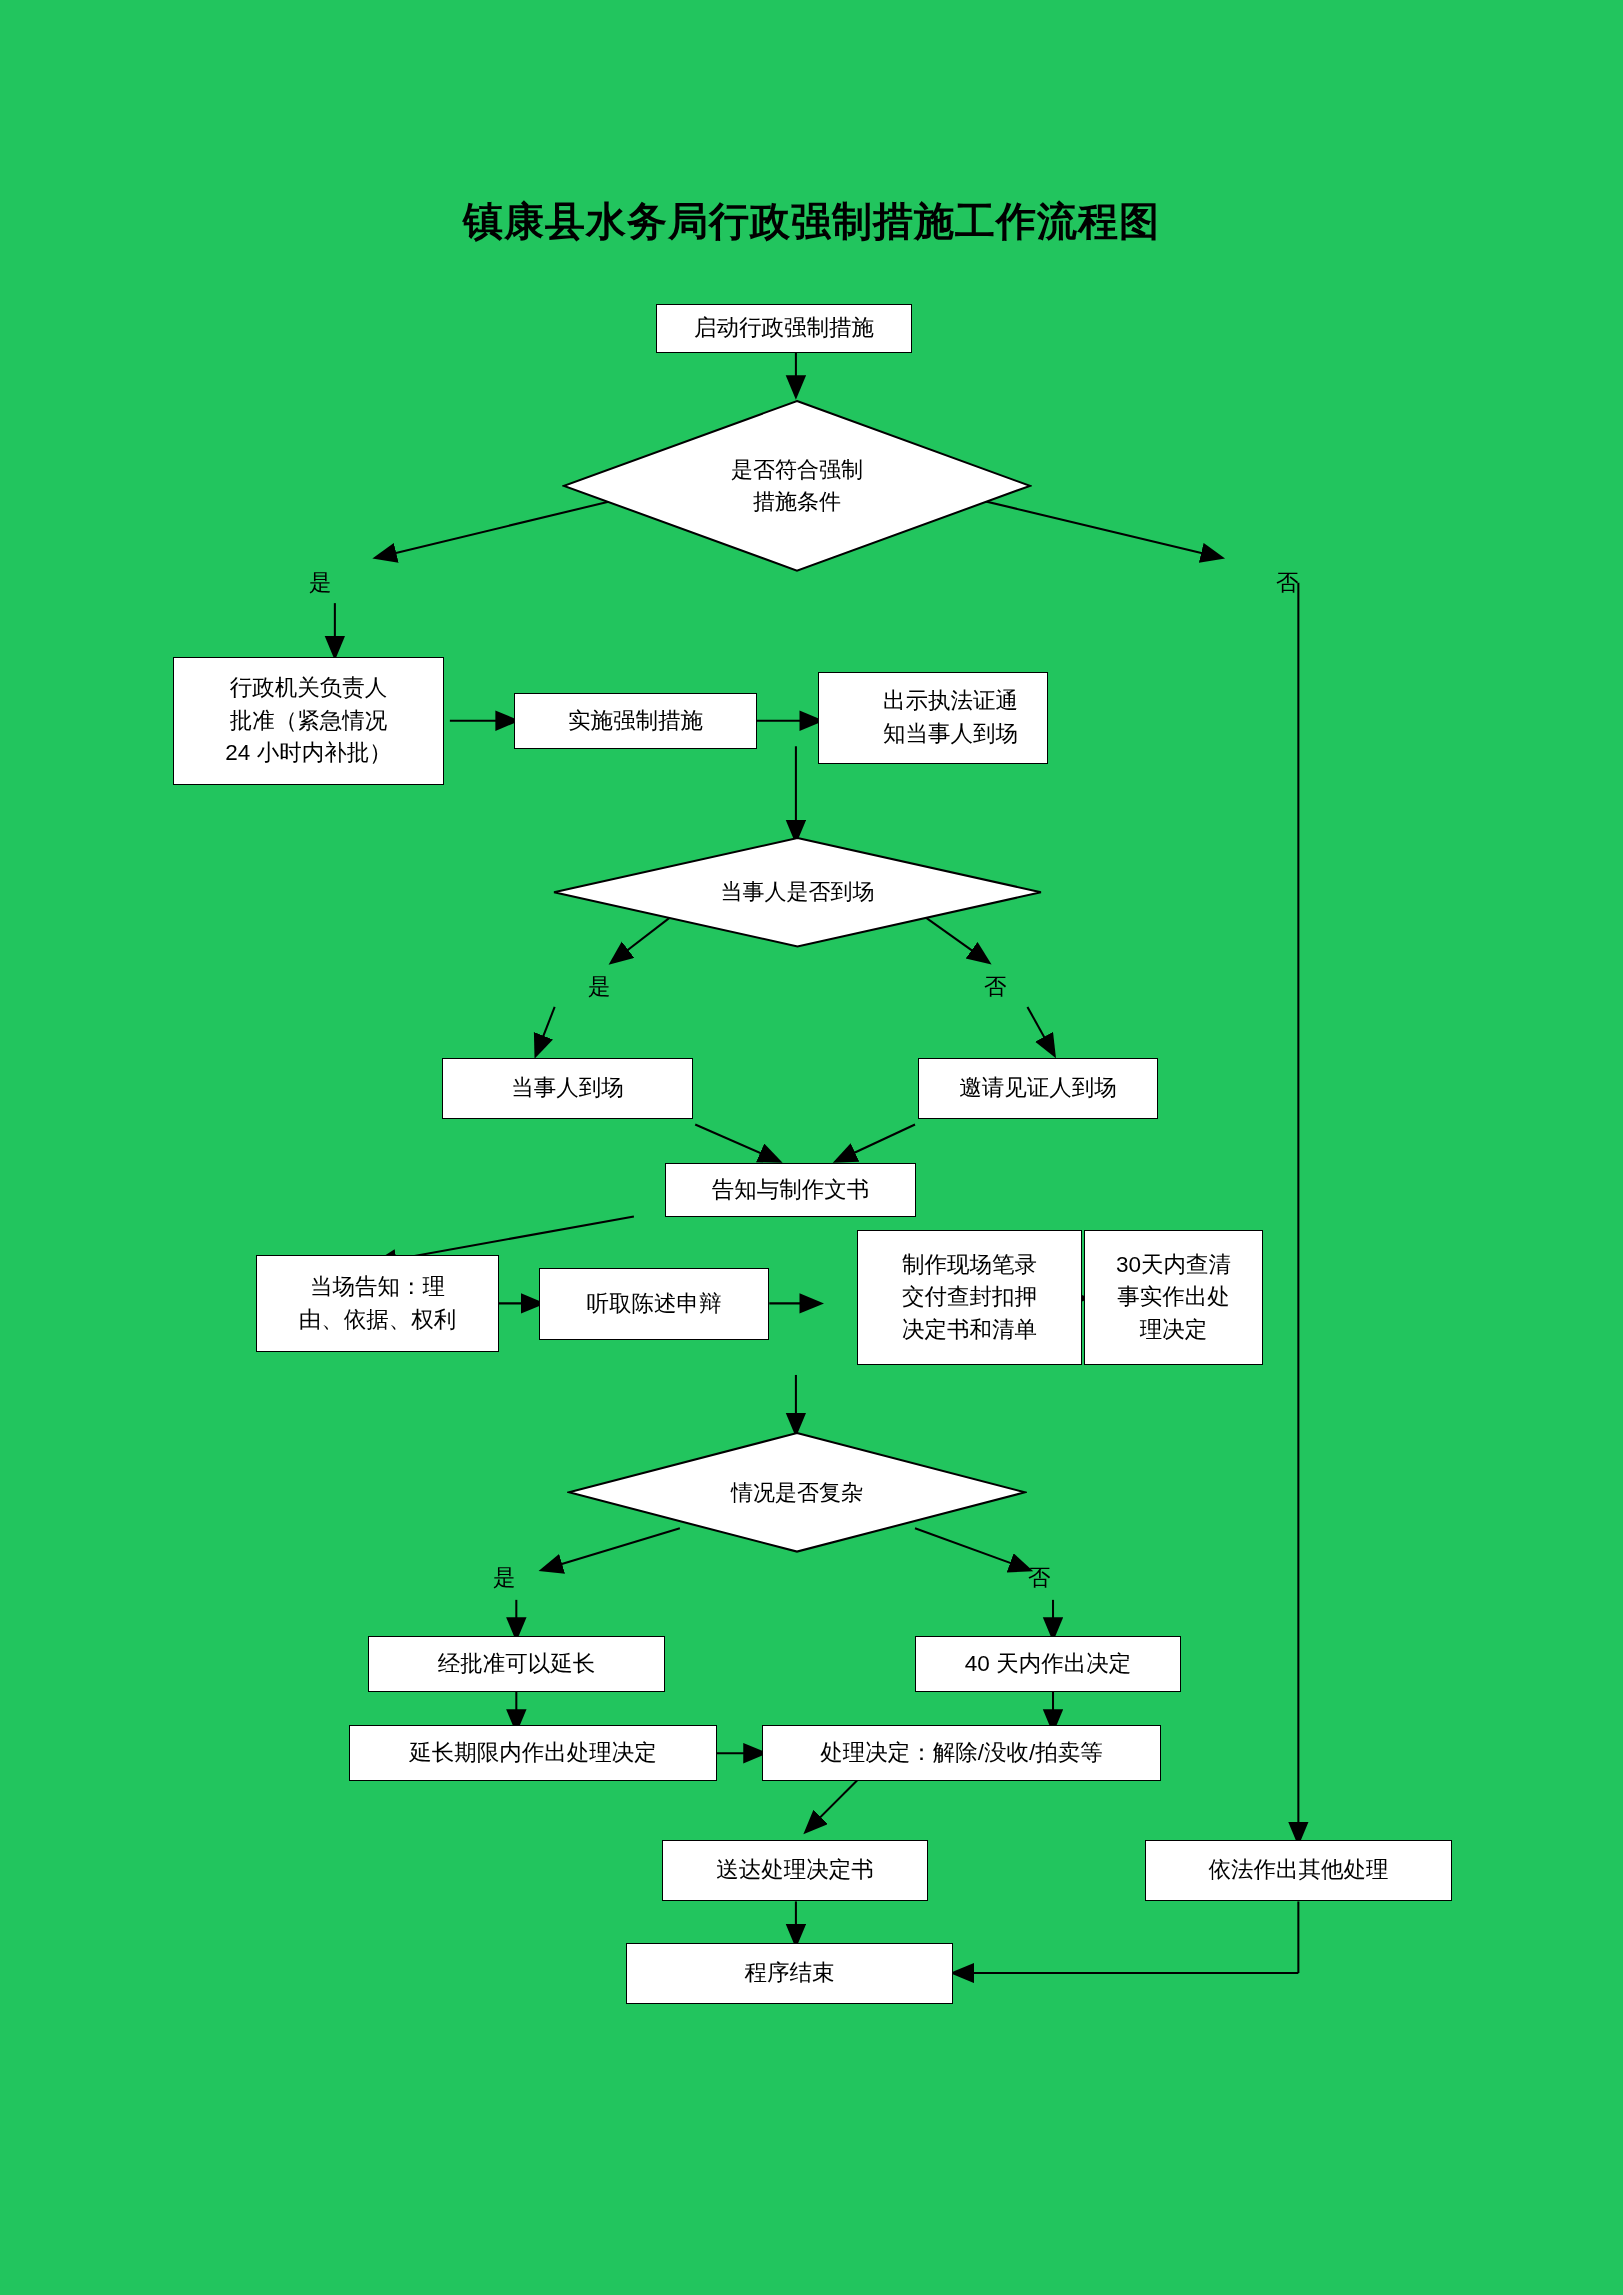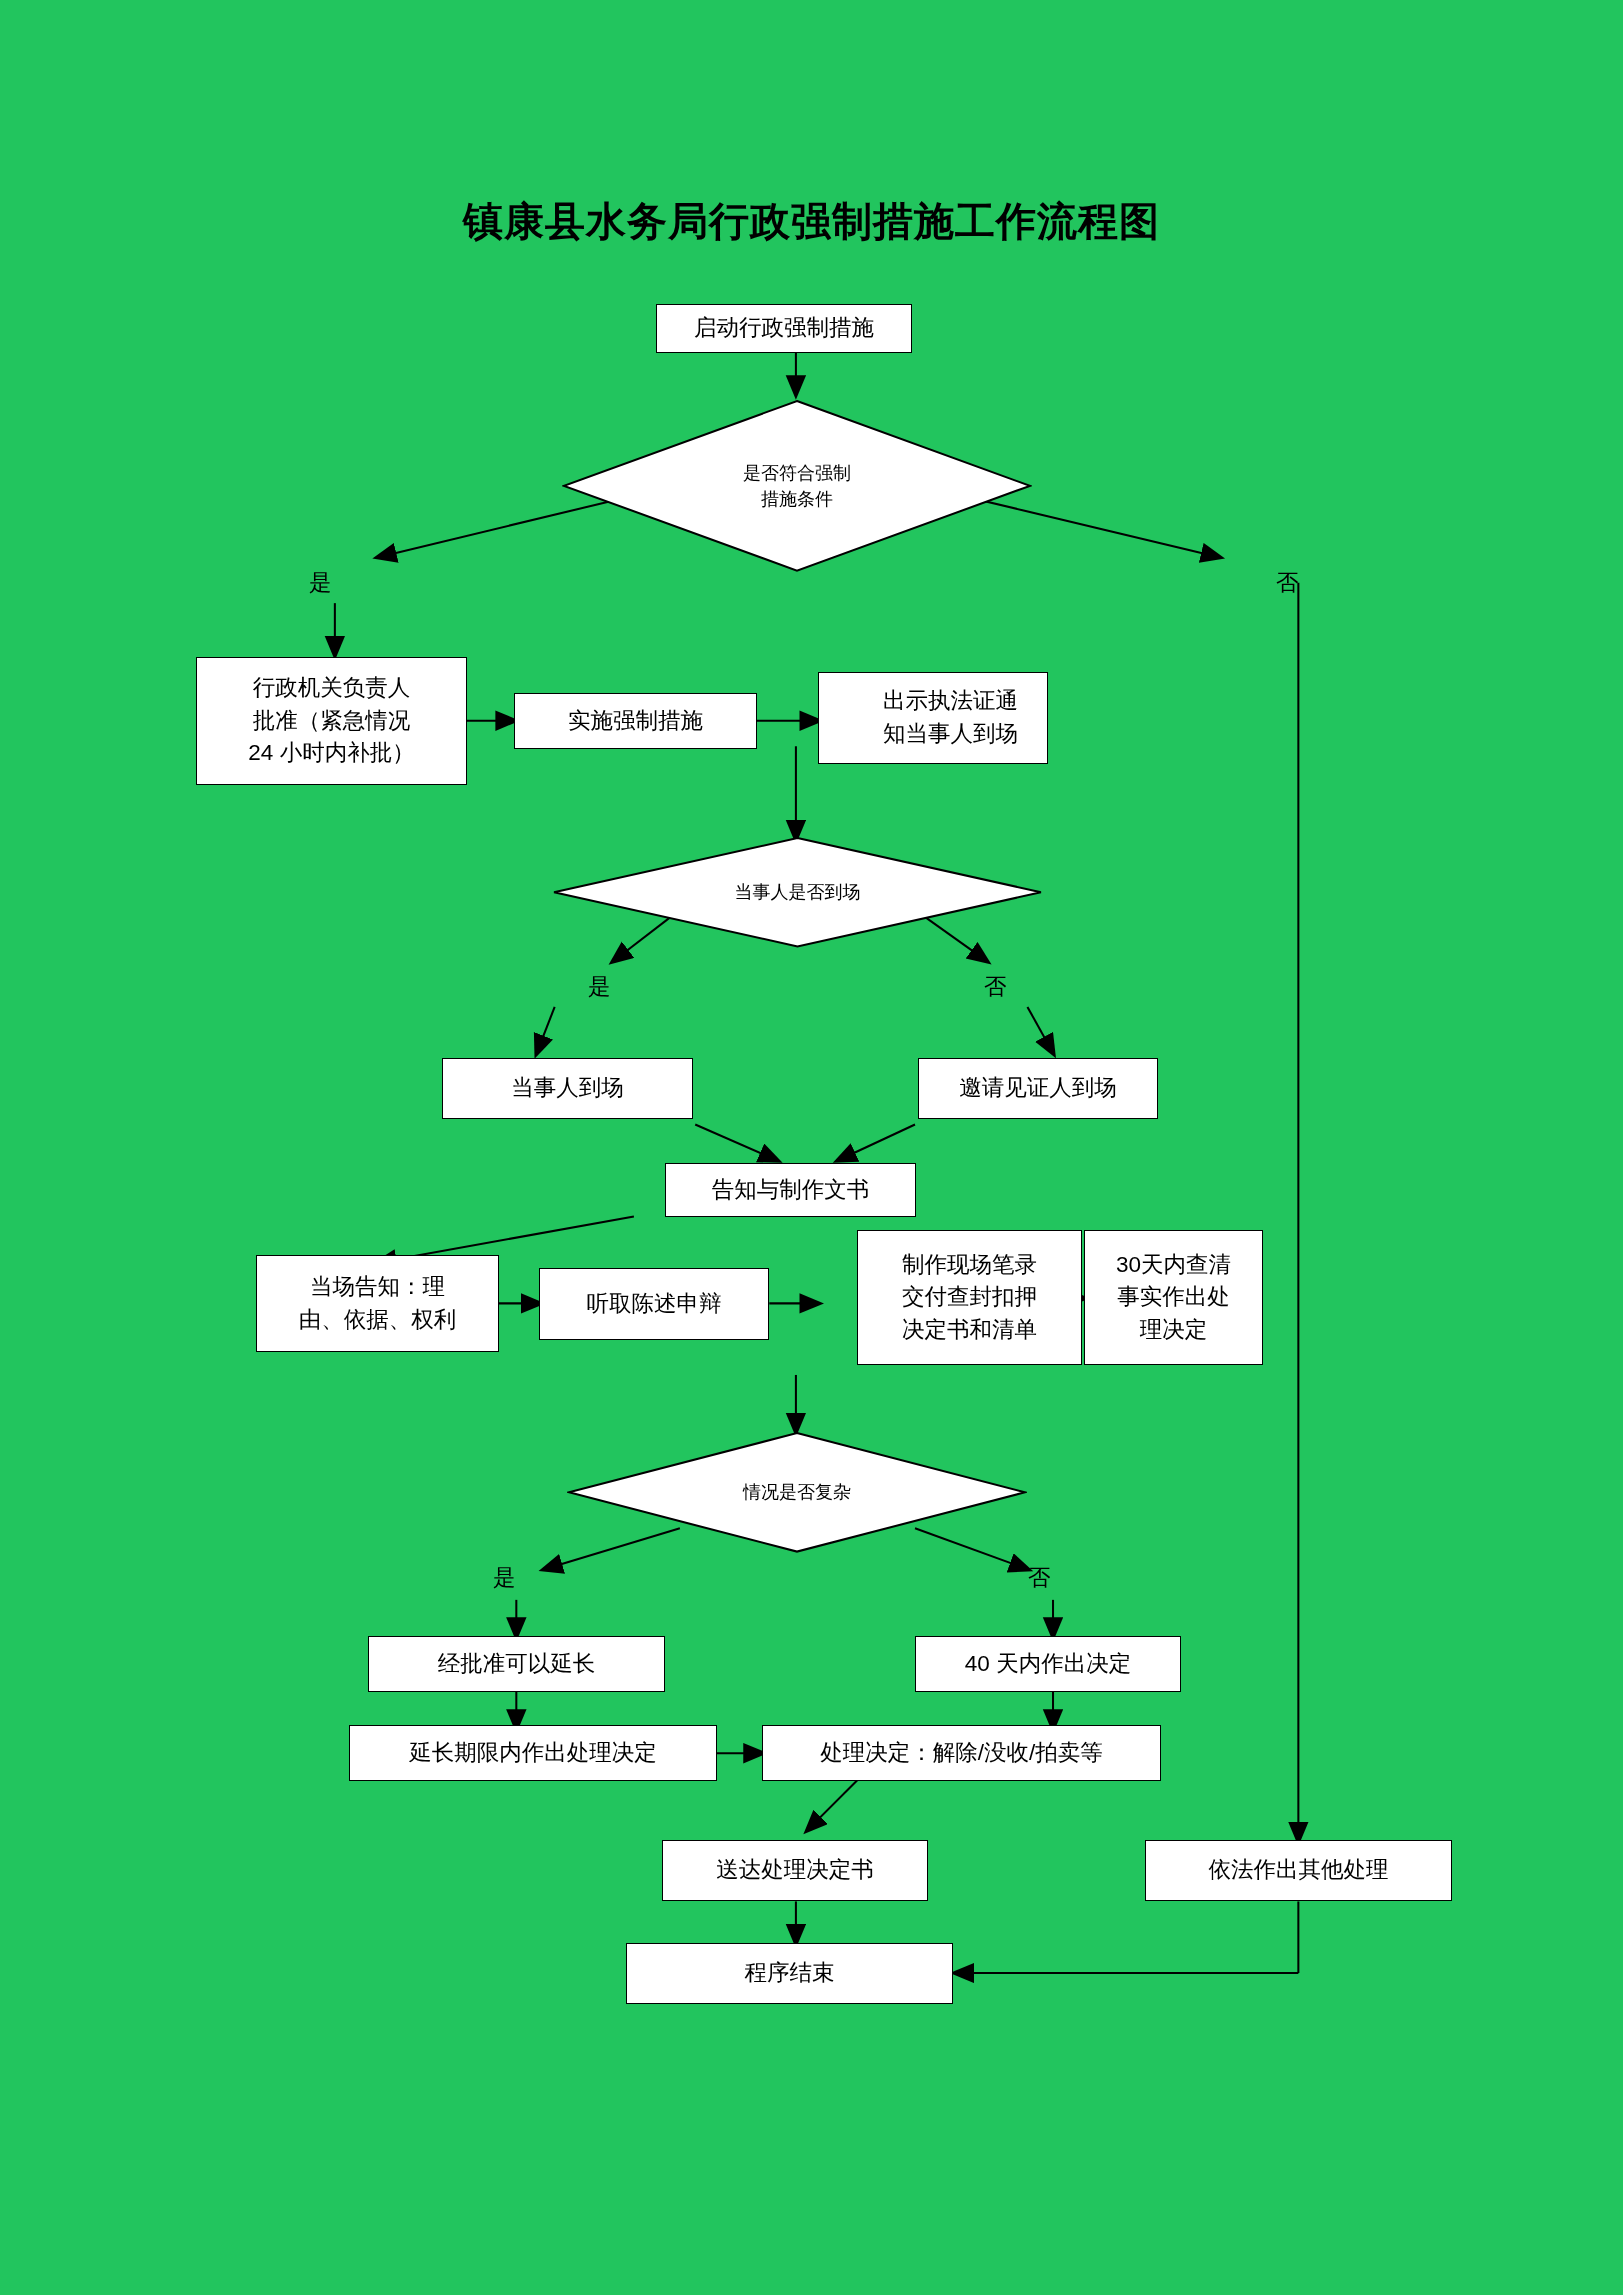--- a/index.html
+++ b/index.html
@@ -44,21 +44,21 @@
     padding: 3.1px 5.1px;
     white-space: pre-line;
     font-family: "Liberation Sans", sans-serif;
   }
   .dec {
     position: absolute;
     display: flex;
     align-items: center;
     justify-content: center;
     text-align: center;
-    font-size: 18px;
+    font-size: 22px;
     line-height: 1.45;
     white-space: pre-line;
     font-family: "Liberation Sans", sans-serif;
   }
   .dec .diamond-bg {
     position: absolute;
     left: 0; top: 0; right: 0; bottom: 0;
   }
   .dec .dec-label {
     position: relative;
@@ -166,21 +166,21 @@
     <svg class="diamond-bg" viewBox="0 0 920 340" preserveAspectRatio="none">
       <polygon points="460,4 916,170 460,336 4,170" fill="#ffffff" stroke="#000000" stroke-width="4"></polygon>
     </svg>
     <div class="dec-label">是否符合强制
 措施条件</div>
   </div>
 
   <div class="edgelabel" style="left:309px; top:567px;">是</div>
   <div class="edgelabel" style="left:1276px; top:567px;">否</div>
 
-  <div class="node" style="left:196px; top:657px; width:271px; height:128px;">行政机关负责人
+  <div class="node" style="left:173px; top:657px; width:271px; height:128px;">行政机关负责人
 批准（紧急情况
 24 小时内补批）</div>
 
   <div class="node" style="left:514px; top:693px; width:243px; height:56px;">实施强制措施</div>
 
   <div class="node" style="left:818px; top:672px; width:230px; height:92px;padding-left:40px;">出示执法证通
 知当事人到场</div>
 
   <div class="dec" style="left:552px; top:836px; width:491px; height:112px;">
     <svg class="diamond-bg" viewBox="0 0 960 220" preserveAspectRatio="none">

